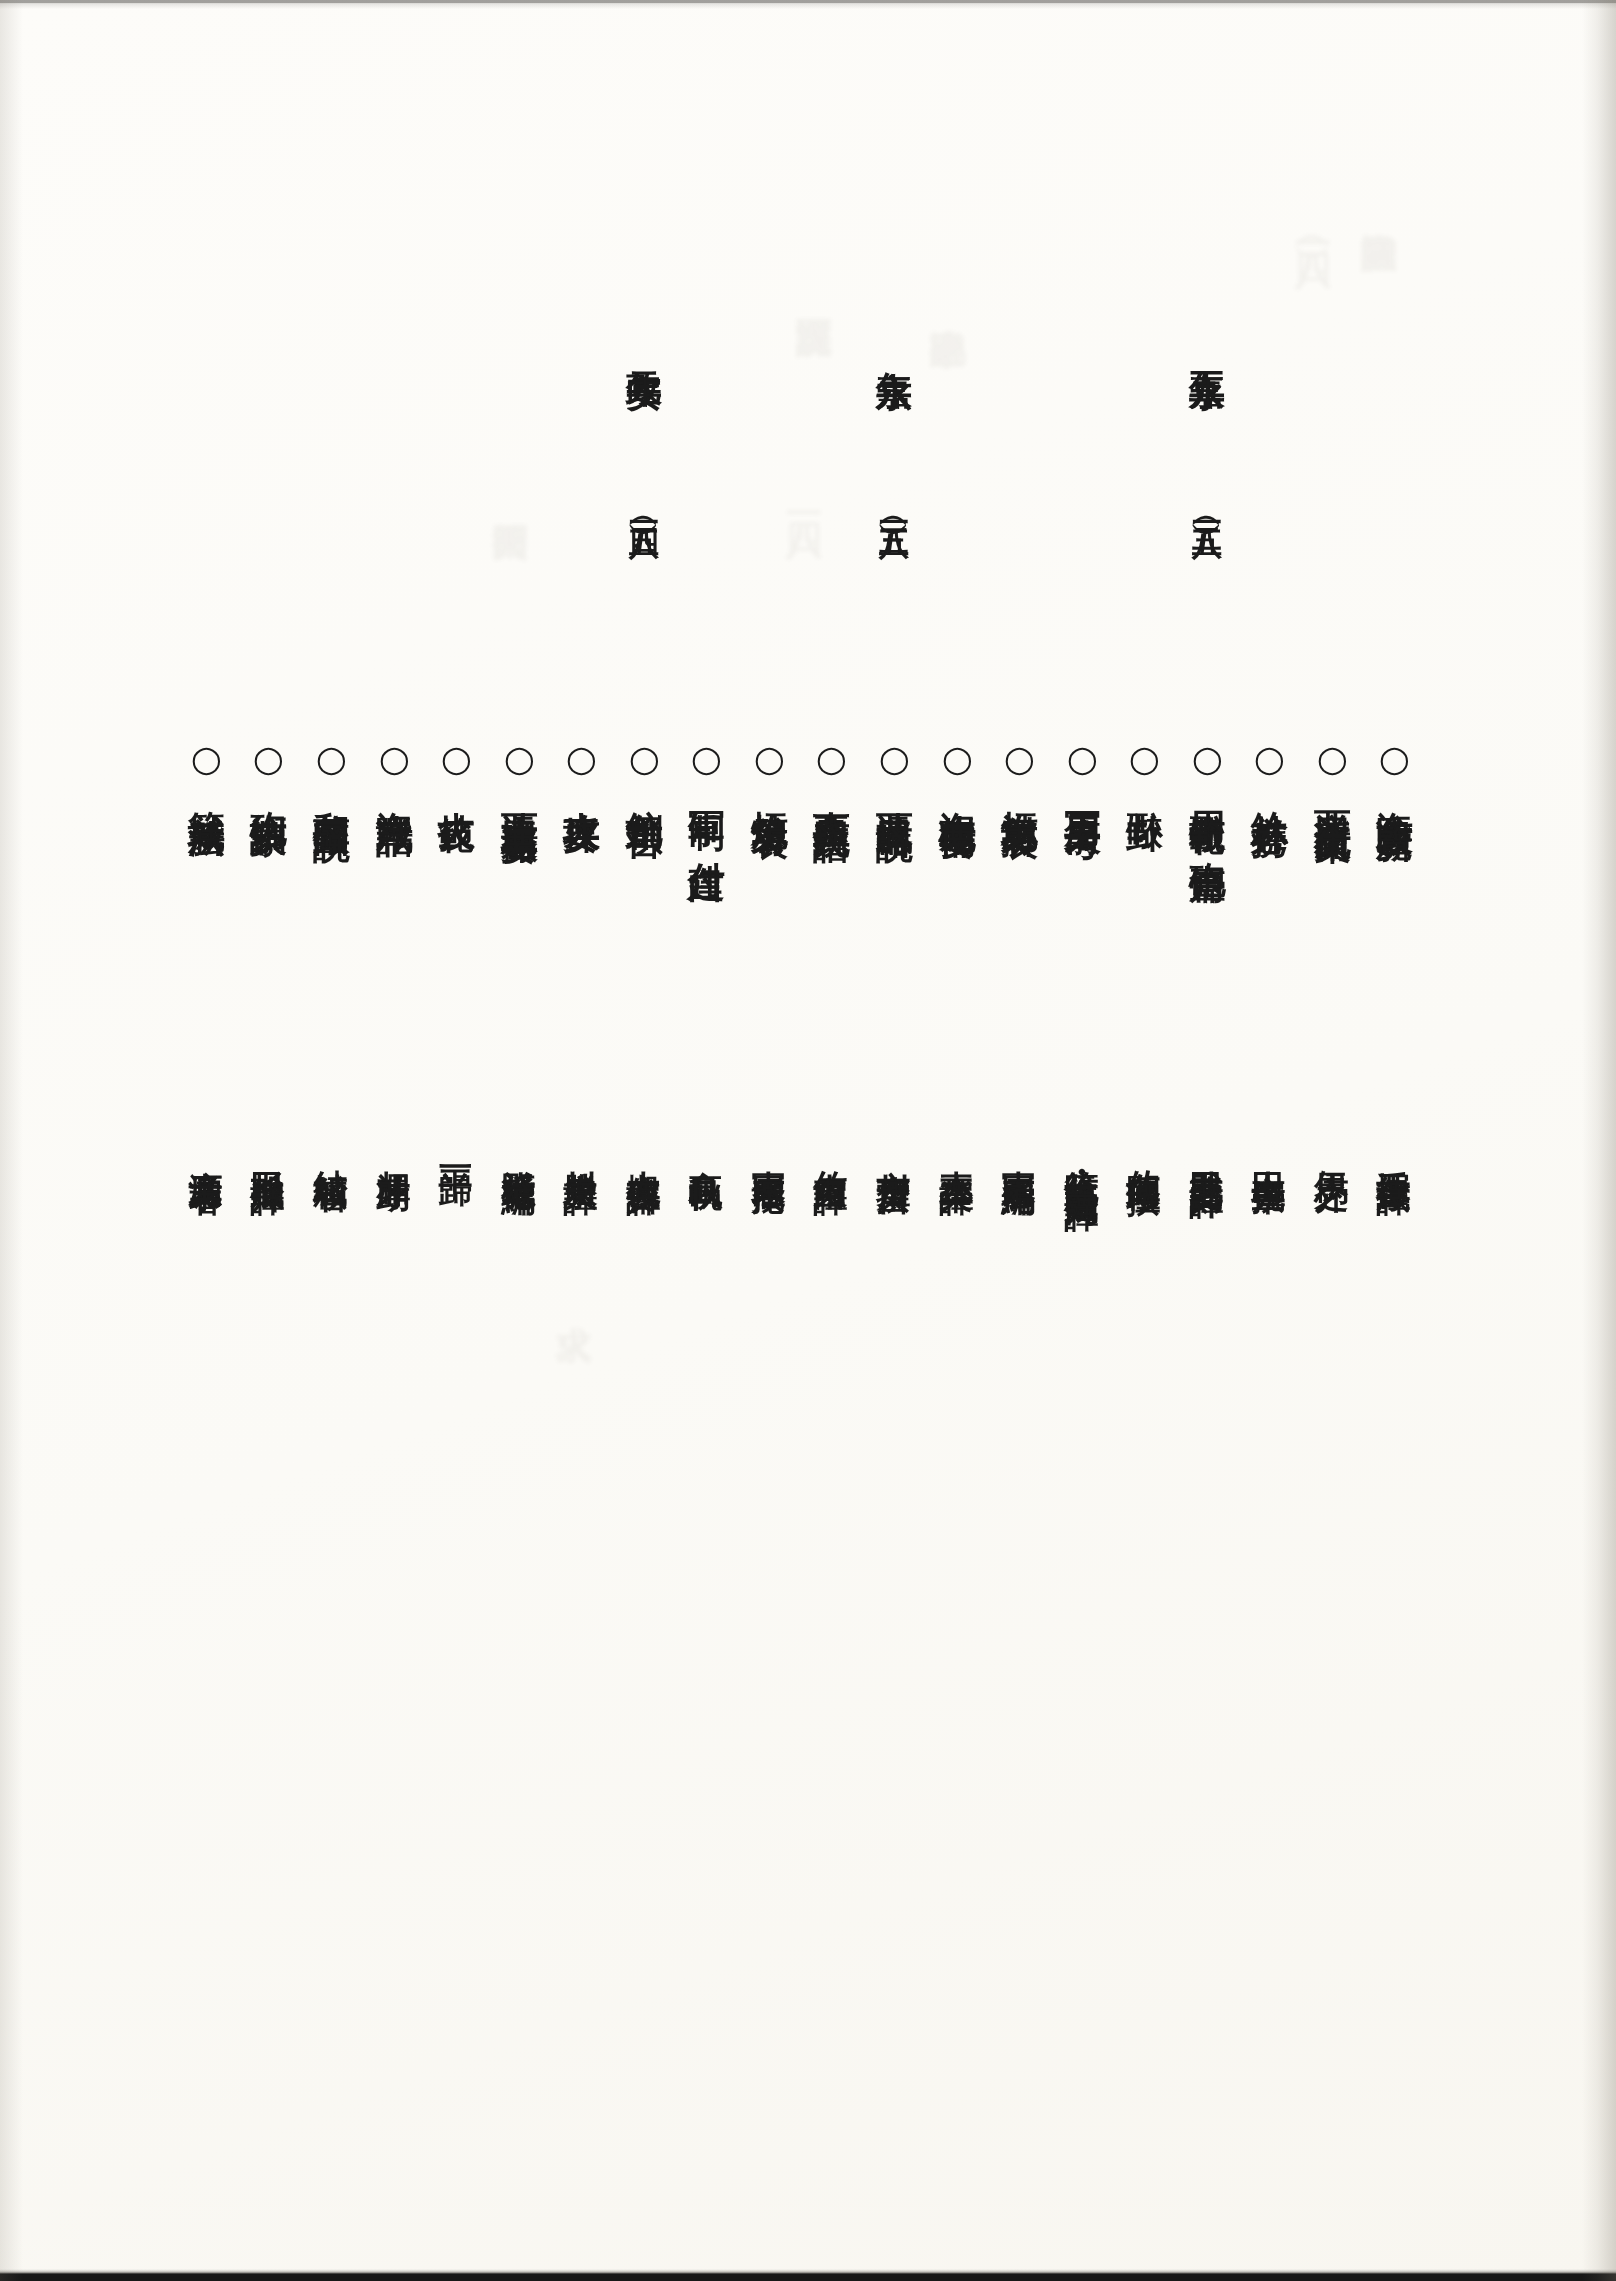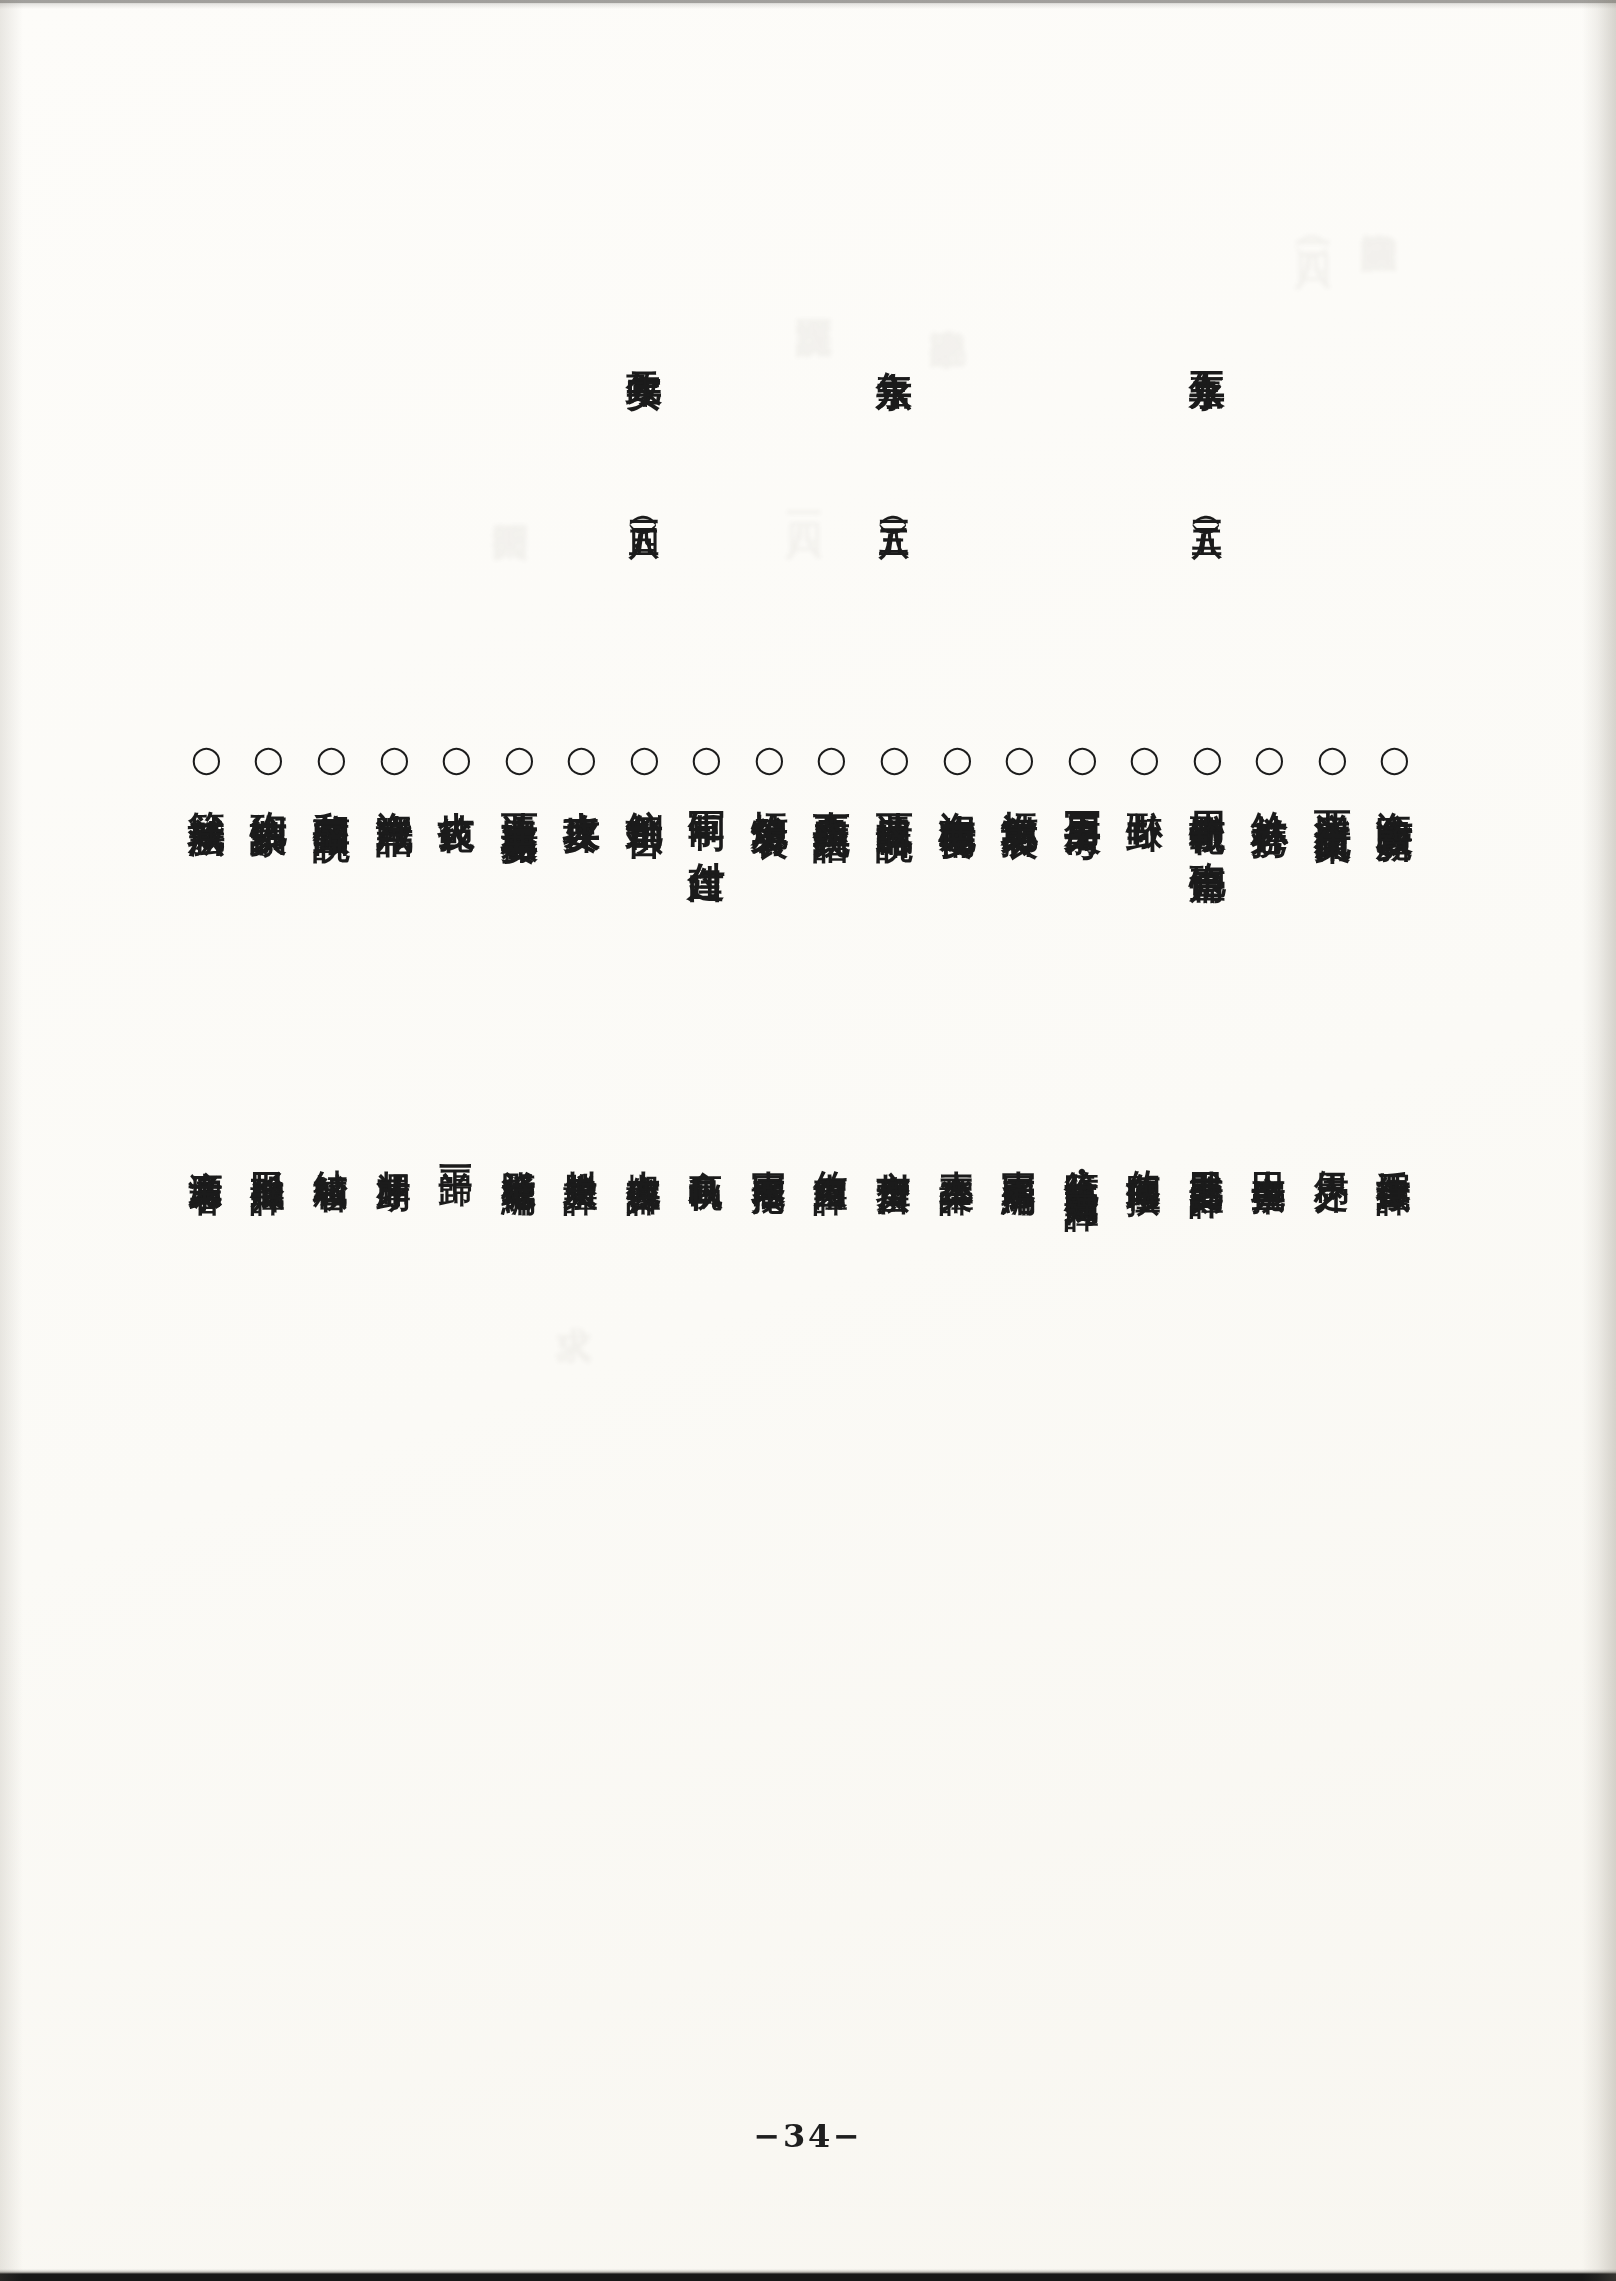--- a/index.html
+++ b/index.html
@@ -234,20 +234,19 @@
   </div>
       <div class="ghost" style="left: 1348px; top: 205px;">海防彙議補</div>
       <div class="ghost" style="left: 1282px; top: 225px;">（一八四八）</div>
       <div class="ghost" style="left: 917px; top: 301px;">砲家必読</div>
       <div class="ghost" style="left: 783px; top: 291px;">西洋火攻譯説</div>
       <div class="ghost" style="left: 773px; top: 495px;">一八四八</div>
       <div class="ghost" style="left: 479px; top: 495px;">火術問答</div>
       <div class="ghost" style="left: 543px; top: 1297px;">求火</div>
     </div>
 
-  <div class="page-number">−34−</div>
 
   <div class="edge-top"></div>
   <div class="edge-bottom"></div>
   <div class="edge-right"></div>
   <div class="edge-left"></div>
 </div>
 
 
 </body></html>

